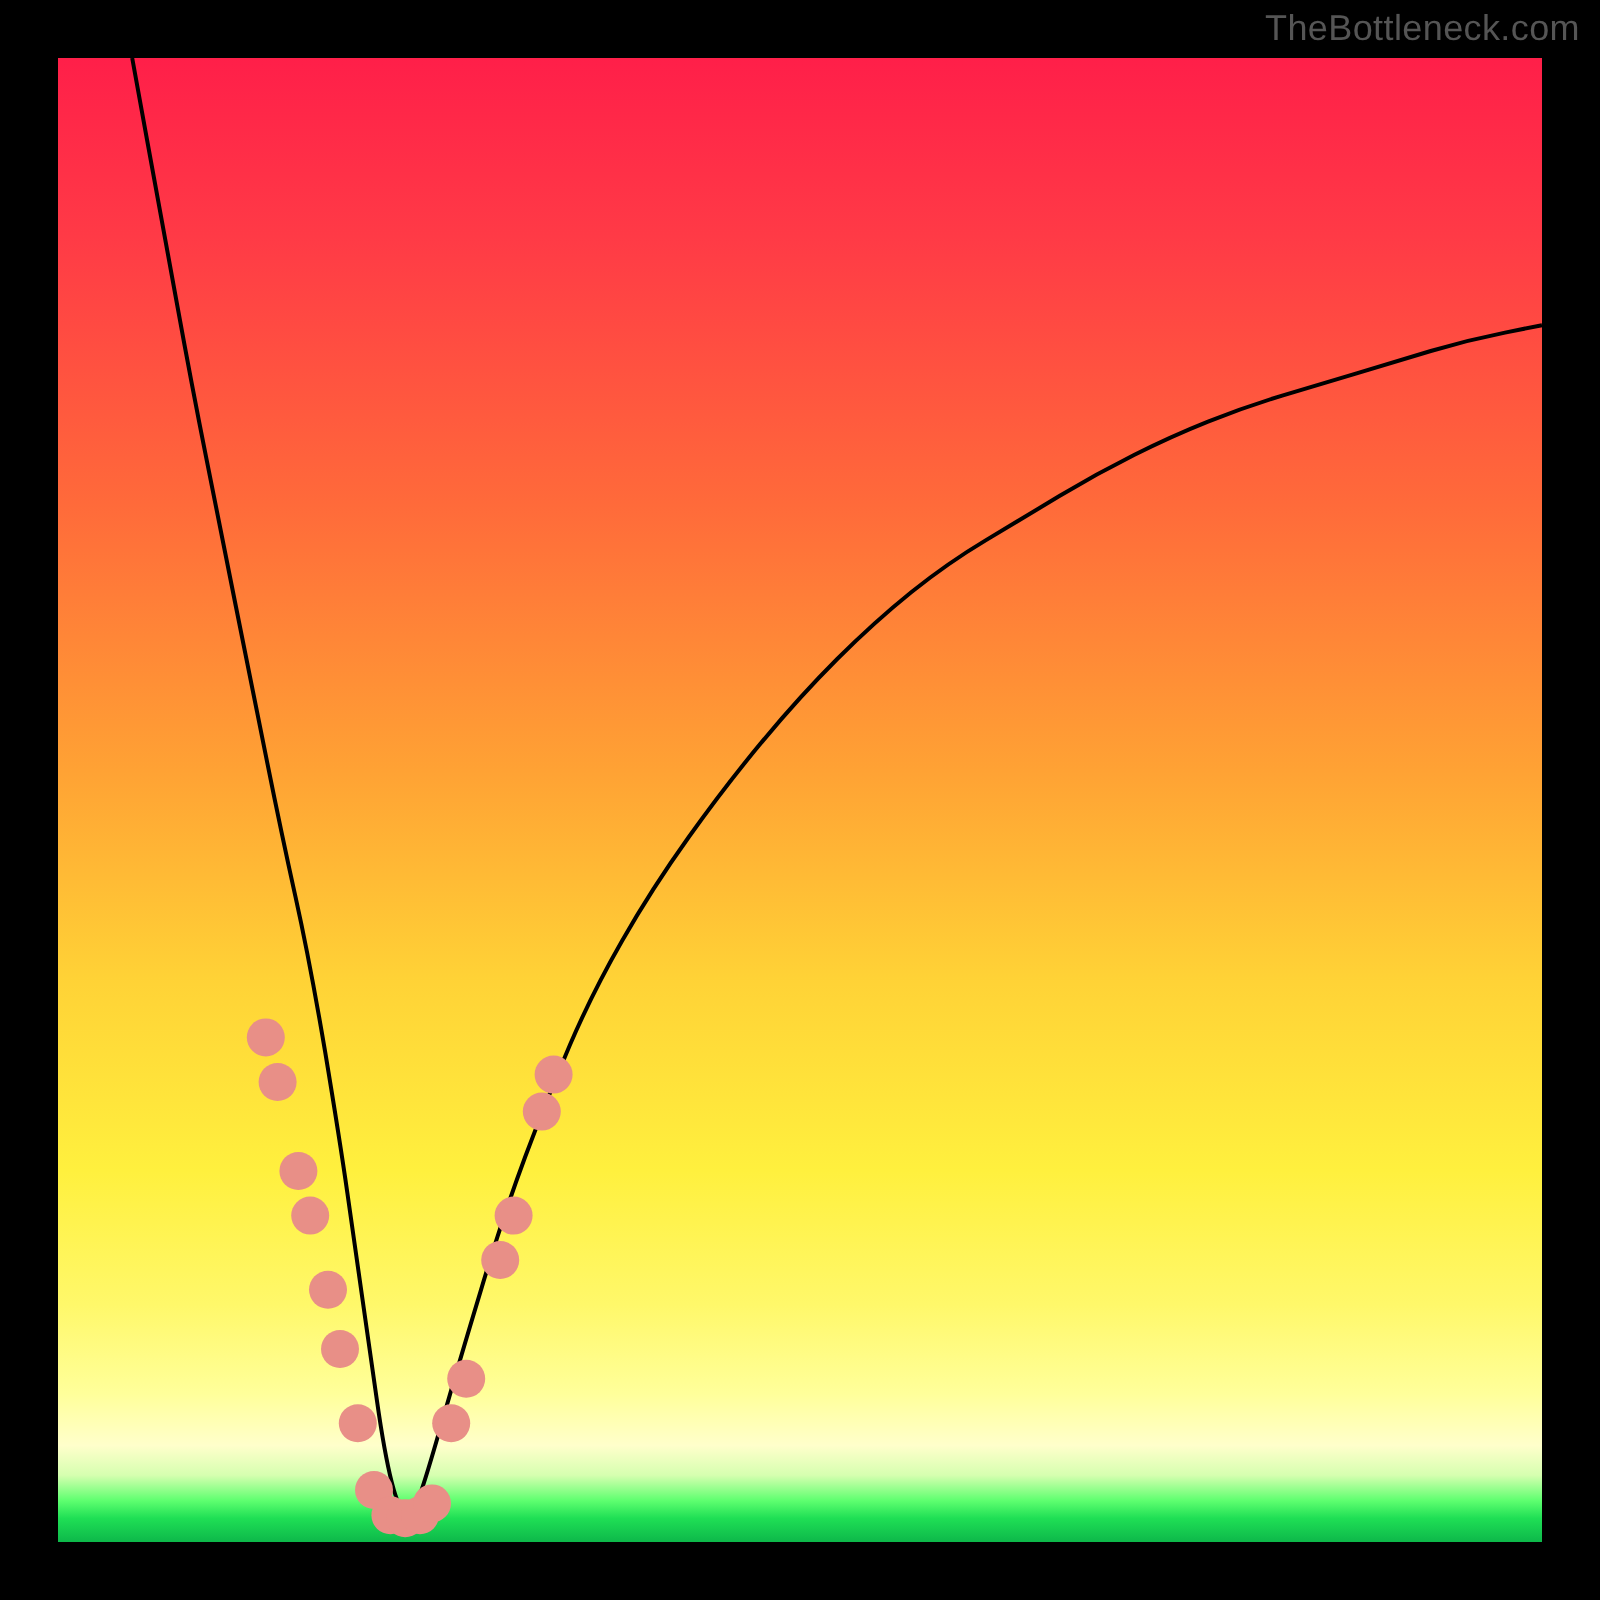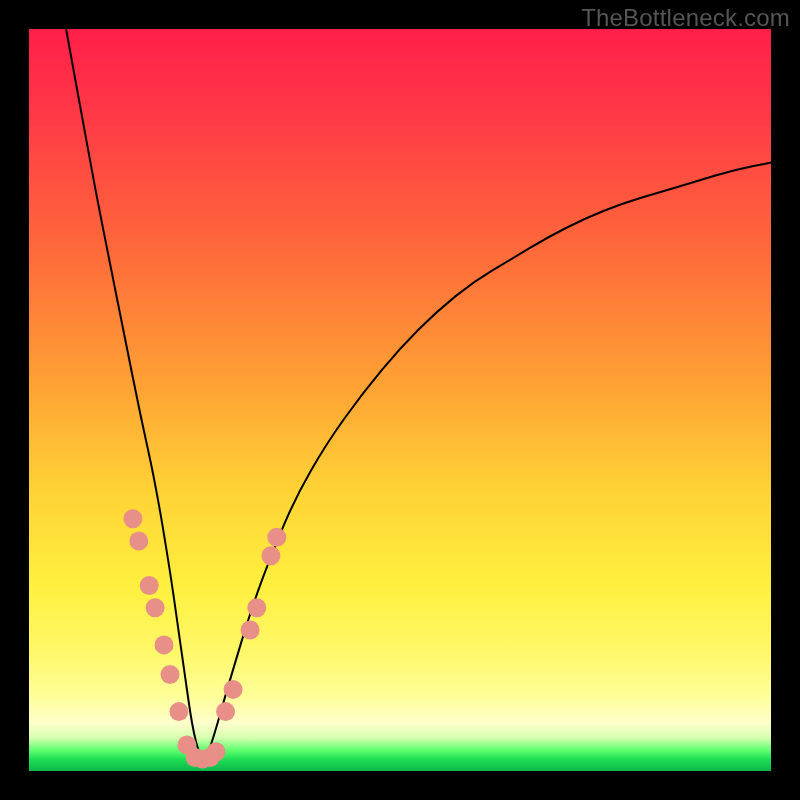--- a/index.html
+++ b/index.html
@@ -38,21 +38,21 @@
       #5fff70 97.2%,
       #1fdf55 98.4%,
       #0db84a 100%
     );
   }
   .watermark {
     position: absolute;
     top: 4px;
     right: 10px;
     color: #555;
-    font-size: 24px;
+    font-size: 18px;
     font-weight: 400;
     letter-spacing: 0.2px;
   }
   svg.curve {
     position: absolute;
     left: 0;
     top: 0;
     width: 742px;
     height: 742px;
     overflow: visible;

